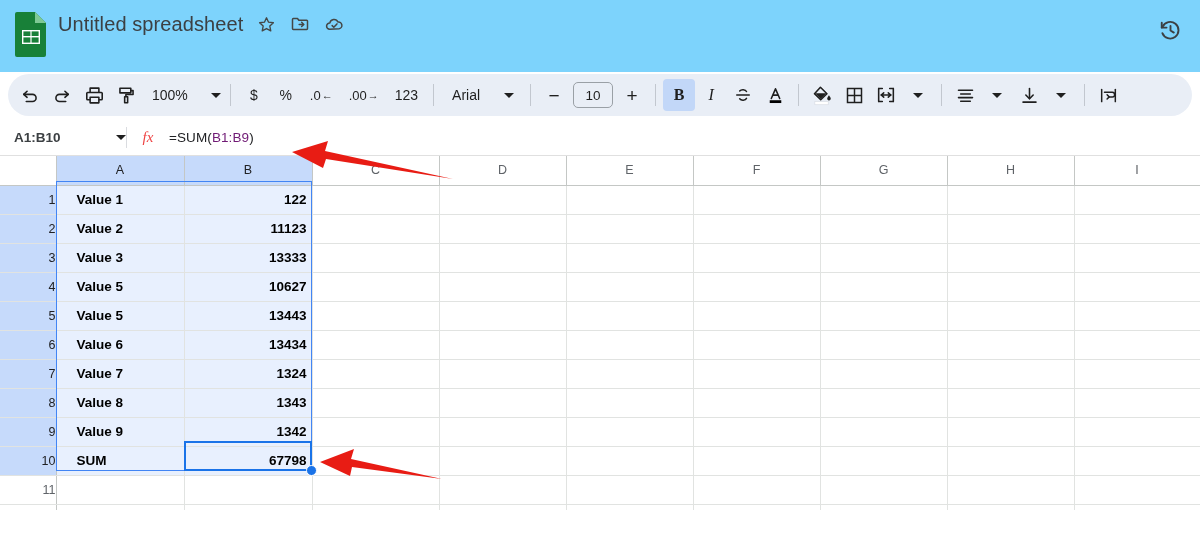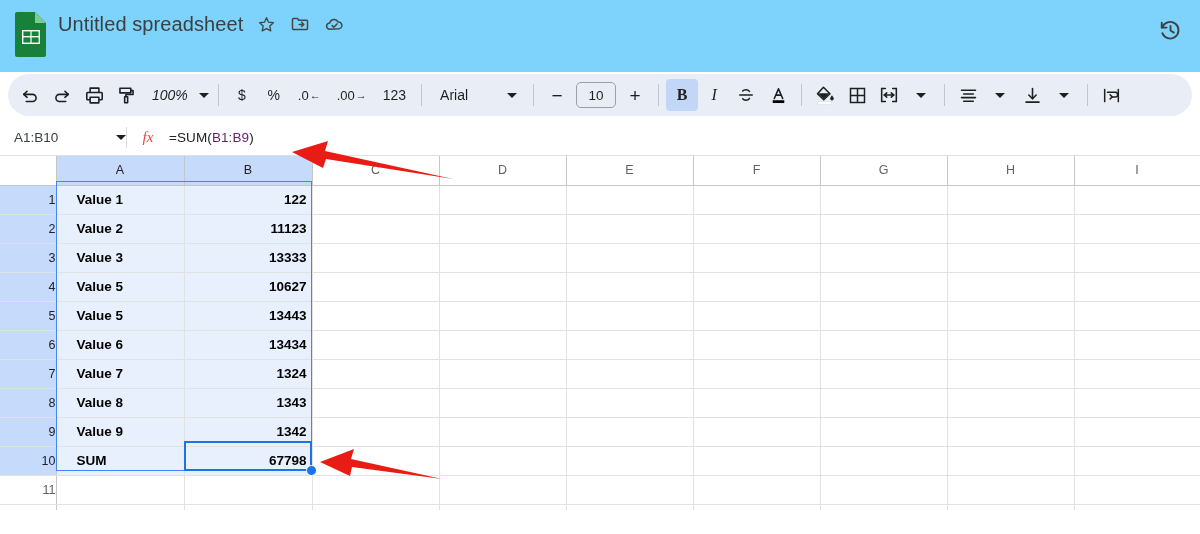--- a/index.html
+++ b/index.html
@@ -100,33 +100,32 @@
   .tb-sep {
     width: 1px; height: 22px;
     background: #c2c7cf;
     margin: 0 7px;
     flex: none;
   }
   .zoom-ctl {
     display: flex; align-items: center;
     height: 32px;
     padding: 0 2px 0 10px;
-    gap: 11px;
-    font-style: italic;
+    gap: 23px;
   }
   .zoom-val { font-size: 14px; color: #1f1f1f; }
   .caret {
     width: 0; height: 0;
     border-left: 5px solid transparent;
     border-right: 5px solid transparent;
     border-top: 5px solid #1f1f1f;
   }
   .font-name {
     display: flex; align-items: center;
-    height: 32px; gap: 39px;
+    height: 32px; gap: 24px;
     padding: 0 9px 0 11px;
     font-size: 14px; color: #1f1f1f;
   }
   .fontsize-box {
     width: 40px; height: 26px;
     border: 1px solid #9aa0a6;
     border-radius: 5px;
     background: #e9eef6;
     display: flex; align-items: center; justify-content: center;
     font-size: 13.5px; color: #1f1f1f;
@@ -160,20 +159,21 @@
     height: 100%;
     display: flex; align-items: center;
     padding-left: 14px;
     gap: 10px;
     flex: none;
   }
   .namebox-val {
     font-size: 13.5px;
     color: #3c4043;
     flex: 1;
+    font-weight: bold;
   }
   .fsep {
     width: 1px; height: 21px;
     background: #dadce0;
     flex: none;
   }
   .fx {
     width: 42px;
     display: flex; align-items: center; justify-content: center;
     font-size: 15px;

